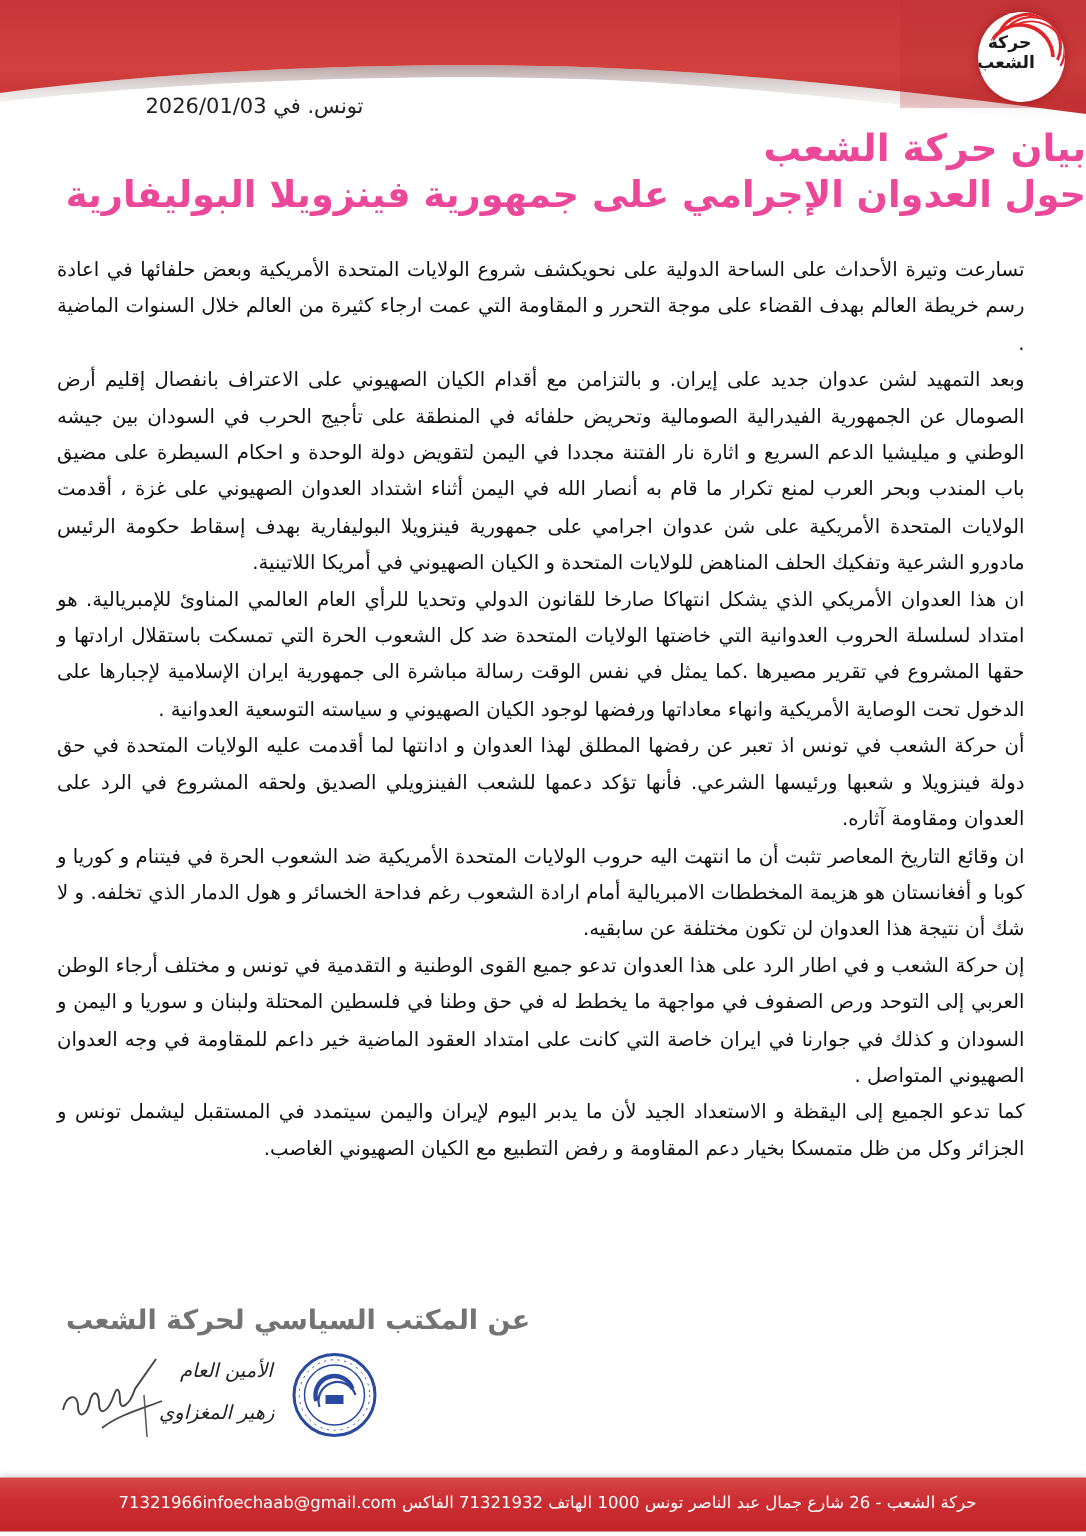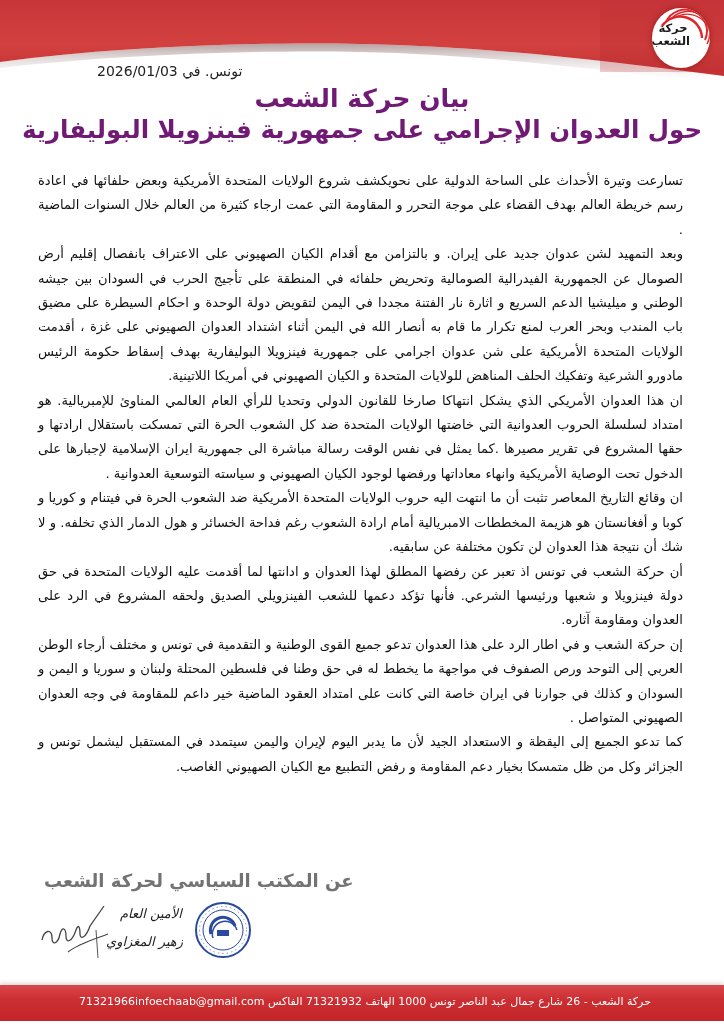--- a/index.html
+++ b/index.html
@@ -27,22 +27,22 @@
     position:absolute; left:4px; top:14px; width:34px;
     color:#1a1a1a; font-weight:bold; font-size:11.5px; line-height:13px;
     text-align:center; direction:rtl;
   }
   .date {
     position:absolute; top:63px; left:97px;
     font-size:14px; color:#222; direction:rtl; white-space:nowrap;
     font-family:"DejaVu Sans", sans-serif;
   }
   .title1, .title2 {
-    position:absolute; left:0; width:724px; text-align:center;
-    color:#701a75; font-weight:bold; direction:rtl; white-space:nowrap;
+    position:absolute; left:0; width:724px; 
+    color:#ec4899; font-weight:bold; direction:rtl; white-space:nowrap;
     font-family:"DejaVu Sans", sans-serif;
   }
   .title1 { top:84px; font-size:25px; }
   .title2 { top:115px; font-size:24.5px; }
   .body-text {
     position:absolute; top:154px; left:38px; width:645px;
     direction:rtl; text-align:justify; text-align-last:right;
     font-size:13.1px; line-height:24.4px; color:#111;
     font-family:"DejaVu Sans", sans-serif;
     margin-top:15px;
@@ -112,22 +112,22 @@
 
 <div class="date">تونس. في 2026/01/03</div>
 
 <div class="title1">بيان حركة الشعب</div>
 <div class="title2">حول العدوان الإجرامي على جمهورية فينزويلا البوليفارية</div>
 
 <div class="body-text">
   <p>تسارعت وتيرة الأحداث على الساحة الدولية على نحويكشف شروع الولايات المتحدة الأمريكية وبعض حلفائها في اعادة رسم خريطة العالم بهدف القضاء على موجة التحرر و المقاومة التي عمت ارجاء كثيرة من العالم خلال السنوات الماضية .</p>
   <p>وبعد التمهيد لشن عدوان جديد على إيران. و بالتزامن مع أقدام الكيان الصهيوني على الاعتراف بانفصال إقليم أرض الصومال عن الجمهورية الفيدرالية الصومالية وتحريض حلفائه في المنطقة على تأجيج الحرب في السودان بين جيشه الوطني و ميليشيا الدعم السريع و اثارة نار الفتنة مجددا في اليمن لتقويض دولة الوحدة و احكام السيطرة على مضيق باب المندب وبحر العرب لمنع تكرار ما قام به أنصار الله في اليمن أثناء اشتداد العدوان الصهيوني على غزة ، أقدمت الولايات المتحدة الأمريكية على شن عدوان اجرامي على جمهورية فينزويلا البوليفارية بهدف إسقاط حكومة الرئيس مادورو الشرعية وتفكيك الحلف المناهض للولايات المتحدة و الكيان الصهيوني في أمريكا اللاتينية.</p>
   <p>ان هذا العدوان الأمريكي الذي يشكل انتهاكا صارخا للقانون الدولي وتحديا للرأي العام العالمي المناوئ للإمبريالية. هو امتداد لسلسلة الحروب العدوانية التي خاضتها الولايات المتحدة ضد كل الشعوب الحرة التي تمسكت باستقلال ارادتها و حقها المشروع في تقرير مصيرها .كما يمثل في نفس الوقت رسالة مباشرة الى جمهورية ايران الإسلامية لإجبارها على الدخول تحت الوصاية الأمريكية وانهاء معاداتها ورفضها لوجود الكيان الصهيوني و سياسته التوسعية العدوانية .</p>
+  <p>أن حركة الشعب في تونس اذ تعبر عن رفضها المطلق لهذا العدوان و ادانتها لما أقدمت عليه الولايات المتحدة في حق دولة فينزويلا و شعبها ورئيسها الشرعي. فأنها تؤكد دعمها للشعب الفينزويلي الصديق ولحقه المشروع في الرد على العدوان ومقاومة آثاره.</p>
   <p>ان وقائع التاريخ المعاصر تثبت أن ما انتهت اليه حروب الولايات المتحدة الأمريكية ضد الشعوب الحرة في فيتنام و كوريا و كوبا و أفغانستان هو هزيمة المخططات الامبريالية أمام ارادة الشعوب رغم فداحة الخسائر و هول الدمار الذي تخلفه. و لا شك أن نتيجة هذا العدوان لن تكون مختلفة عن سابقيه.</p>
-  <p>أن حركة الشعب في تونس اذ تعبر عن رفضها المطلق لهذا العدوان و ادانتها لما أقدمت عليه الولايات المتحدة في حق دولة فينزويلا و شعبها ورئيسها الشرعي. فأنها تؤكد دعمها للشعب الفينزويلي الصديق ولحقه المشروع في الرد على العدوان ومقاومة آثاره.</p>
   <p>إن حركة الشعب و في اطار الرد على هذا العدوان تدعو جميع القوى الوطنية و التقدمية في تونس و مختلف أرجاء الوطن العربي إلى التوحد ورص الصفوف في مواجهة ما يخطط له في حق وطنا في فلسطين المحتلة ولبنان و سوريا و اليمن و السودان و كذلك في جوارنا في ايران خاصة التي كانت على امتداد العقود الماضية خير داعم للمقاومة في وجه العدوان الصهيوني المتواصل .</p>
   <p>كما تدعو الجميع إلى اليقظة و الاستعداد الجيد لأن ما يدبر اليوم لإيران واليمن سيتمدد في المستقبل ليشمل تونس و الجزائر وكل من ظل متمسكا بخيار دعم المقاومة و رفض التطبيع مع الكيان الصهيوني الغاصب.</p>
 </div>
 
 <div class="sig-office">عن المكتب السياسي لحركة الشعب</div>
 <div class="sig-title">الأمين العام</div>
 <div class="sig-name">زهير المغزاوي</div>
 
 <svg class="signature" width="80" height="62" viewBox="0 0 80 62">
   <path d="M4,40 C6,30 14,28 14,38 C14,46 20,44 22,34 C24,26 28,28 28,36 C28,44 34,42 38,30 C40,24 42,26 42,34 C42,40 48,38 52,26 L66,6" fill="none" stroke="#444" stroke-width="1.3"></path>

